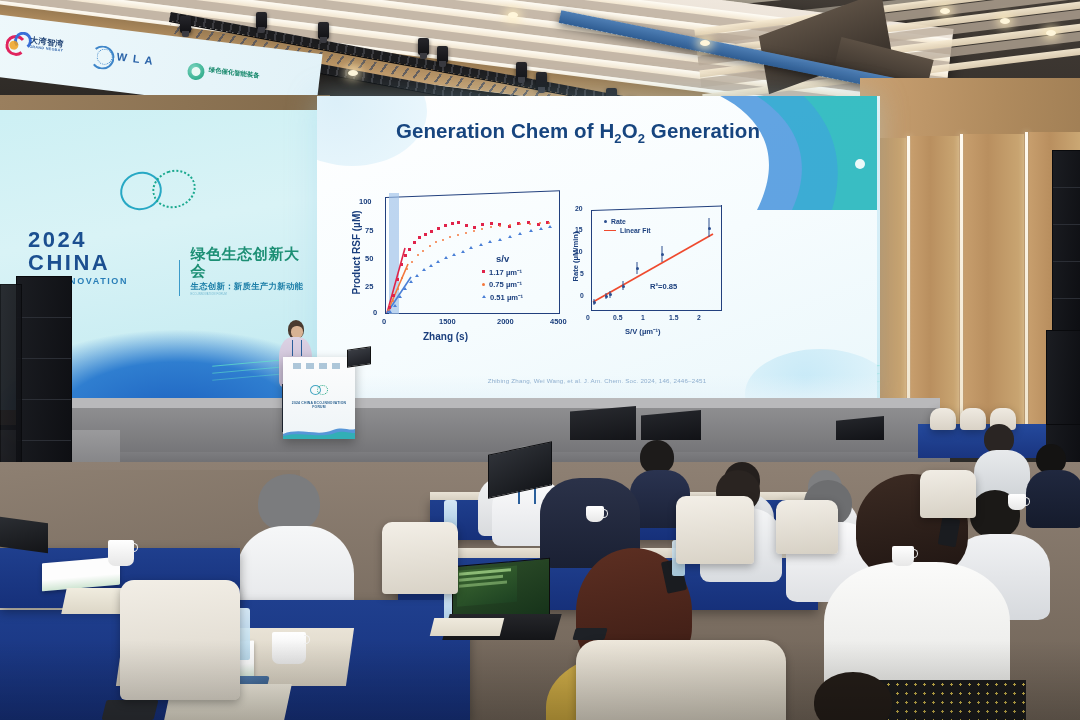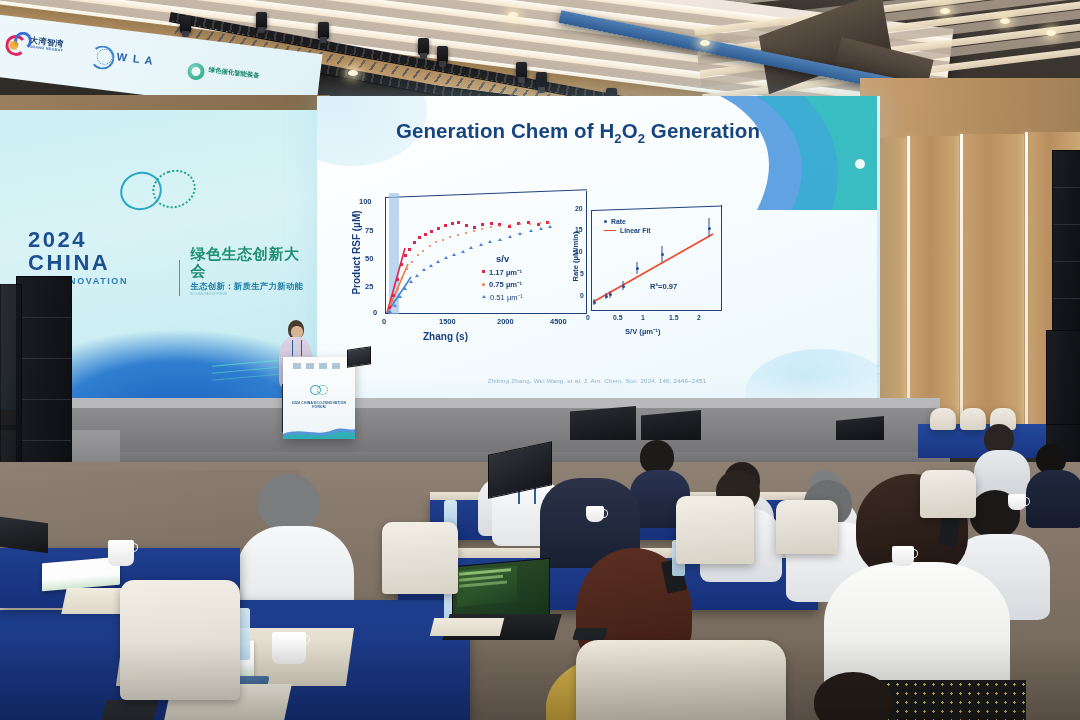--- a/index.html
+++ b/index.html
@@ -283,21 +283,21 @@
                 background:radial-gradient(circle at 40% 35%,#bfe6f6,#e6f6fb);opacity:.8;"></div>
 
     <div class="abs slide-title">
       <span>Generation Chem of H</span><sub>2</sub><span>O</span><sub>2</sub><span> Generation</span><br>
     </div>
 
     <div class="chart-box" style="left:28px;top:95px;width:230px;height:165px;">
 
       <div class="axis-label" style="left:-44px;top:56px;width:110px;font-size:10px;transform:rotate(-90deg);text-align:center;">Product RSF (µM)</div>
 
-      <div class="abs" style="left:40px;top:6px;width:174px;height:116px;border-left:1.4px solid #22407e;border-bottom:1.4px solid #22407e;overflow:visible;padding-left:27px;">
+      <div class="abs" style="left:40px;top:6px;width:174px;height:116px;border-left:1.4px solid #22407e;border-bottom:1.4px solid #22407e;overflow:visible;">
         <div class="abs" style="left:0;top:0;width:100%;height:1.4px;background:#22407e;transform:skewY(-2.2deg);transform-origin:left center;"></div>
         <div class="abs" style="right:0;top:-6px;width:1.4px;height:122px;background:#22407e;"></div>
 
         <div class="abs" style="left:3px;top:-4px;width:10px;height:121px;background:#9cc0e8;opacity:.65;"></div>
 
         <svg class="abs" style="left:0;top:0;" width="174" height="116">
           <line x1="1" y1="116" x2="19" y2="51" stroke="#e0234a" stroke-width="1.6"></line>
           <line x1="1" y1="116" x2="22" y2="67" stroke="#f4773c" stroke-width="1.6"></line>
           <line x1="1" y1="116" x2="25" y2="80" stroke="#4a7fd6" stroke-width="1.6"></line>
         </svg>
@@ -378,21 +378,21 @@
           <div style="display:flex;align-items:center;gap:4px;margin-top:2.5px;">
             <span style="width:3px;height:3px;background:#e0234a;display:inline-block;"></span>
             <span style="color:#1b3f7d;font-weight:700;font-size:7.6px;">1.17 µm⁻¹</span>
           </div>
           <div style="display:flex;align-items:center;gap:4px;margin-top:2.5px;">
             <span style="width:3px;height:3px;background:#f4773c;border-radius:50%;display:inline-block;"></span>
             <span style="color:#1b3f7d;font-weight:700;font-size:7.6px;">0.75 µm⁻¹</span>
           </div>
           <div style="display:flex;align-items:center;gap:4px;margin-top:2.5px;">
             <span style="width:0;height:0;border-left:2px solid transparent;border-right:2px solid transparent;border-bottom:3.4px solid #4a7fd6;display:inline-block;"></span>
-            <span style="color:#1b3f7d;font-weight:400;font-size:7.6px;">0.51 µm⁻¹</span>
+            <span style="color:#1b3f7d;font-weight:700;font-size:7.6px;">0.51 µm⁻¹</span>
           </div>
         </div>
       </div>
 
       <div class="tick" style="left:14px;top:6px;">100</div>
       <div class="tick" style="left:20px;top:35px;">75</div>
       <div class="tick" style="left:20px;top:63px;">50</div>
       <div class="tick" style="left:20px;top:91px;">25</div>
       <div class="tick" style="left:28px;top:117px;">0</div>
 
@@ -431,21 +431,21 @@
         <div class="abs" style="left:12px;top:8px;">
           <div style="display:flex;align-items:center;gap:4px;">
             <span style="width:3px;height:3px;background:#2c4f8f;border-radius:50%;display:inline-block;"></span>
             <span style="color:#1b3f7d;font-weight:700;font-size:6.8px;">Rate</span>
           </div>
           <div style="display:flex;align-items:center;gap:4px;margin-top:2px;">
             <span style="width:12px;height:1.8px;background:#ef4a2e;display:inline-block;"></span>
             <span style="color:#1b3f7d;font-weight:700;font-size:6.8px;">Linear Fit</span>
           </div>
         </div>
-        <div class="abs" style="left:58px;top:72px;color:#1b3f7d;font-weight:700;font-size:7.6px;">R²=0.97</div>
+        <div class="abs" style="left:58px;top:72px;color:#1b3f7d;font-weight:700;font-size:7.6px;">R²=0.85</div>
       </div>
       <div class="tick" style="left:18px;top:1px;font-size:6.8px;">20</div>
       <div class="tick" style="left:18px;top:22px;font-size:6.8px;">15</div>
       <div class="tick" style="left:18px;top:44px;font-size:6.8px;">10</div>
       <div class="tick" style="left:23px;top:66px;font-size:6.8px;">5</div>
       <div class="tick" style="left:23px;top:88px;font-size:6.8px;">0</div>
       <div class="tick" style="left:29px;top:110px;font-size:6.8px;">0</div>
       <div class="tick" style="left:56px;top:110px;font-size:6.8px;">0.5</div>
       <div class="tick" style="left:84px;top:110px;font-size:6.8px;">1</div>
       <div class="tick" style="left:112px;top:110px;font-size:6.8px;">1.5</div>

